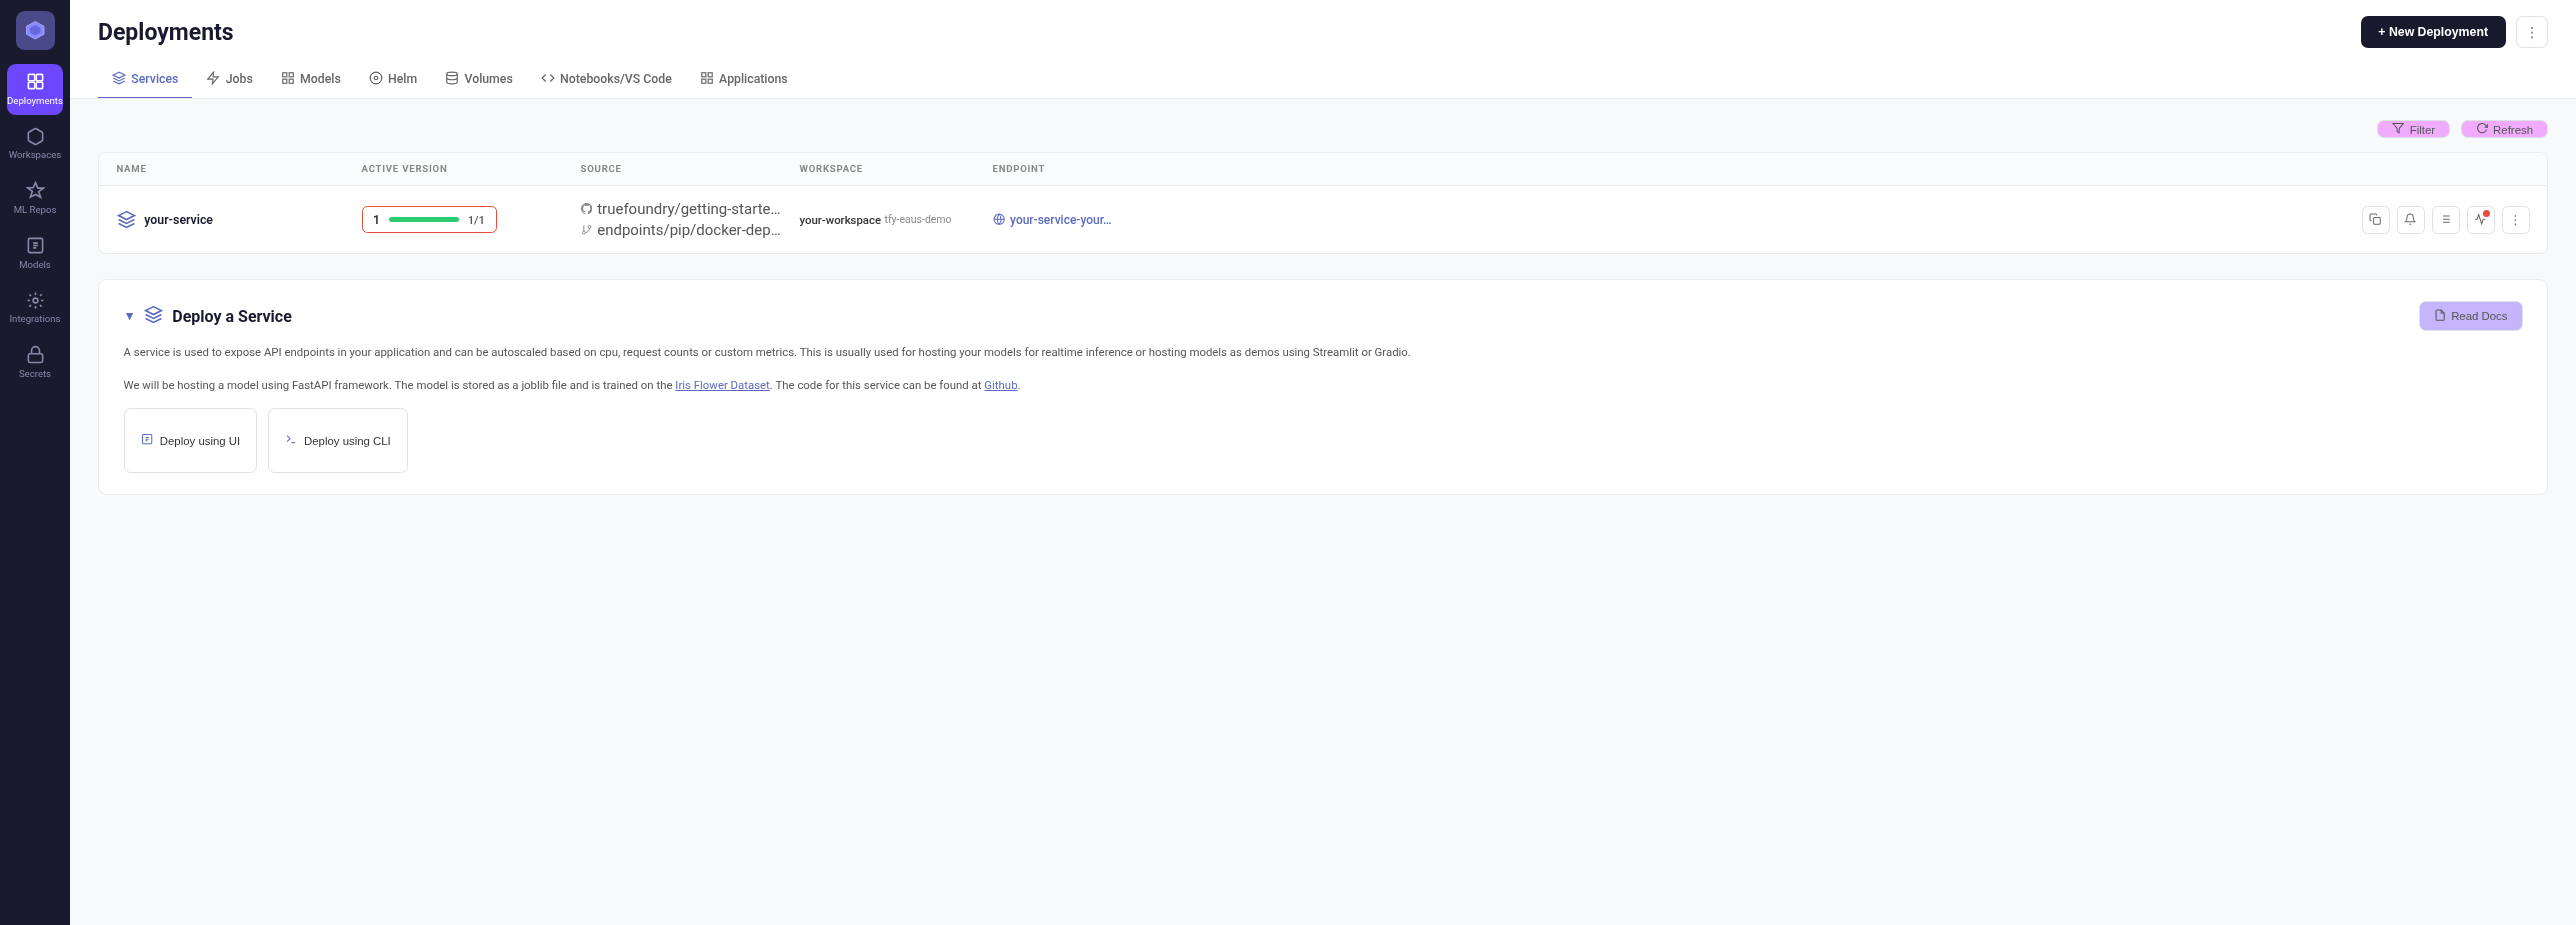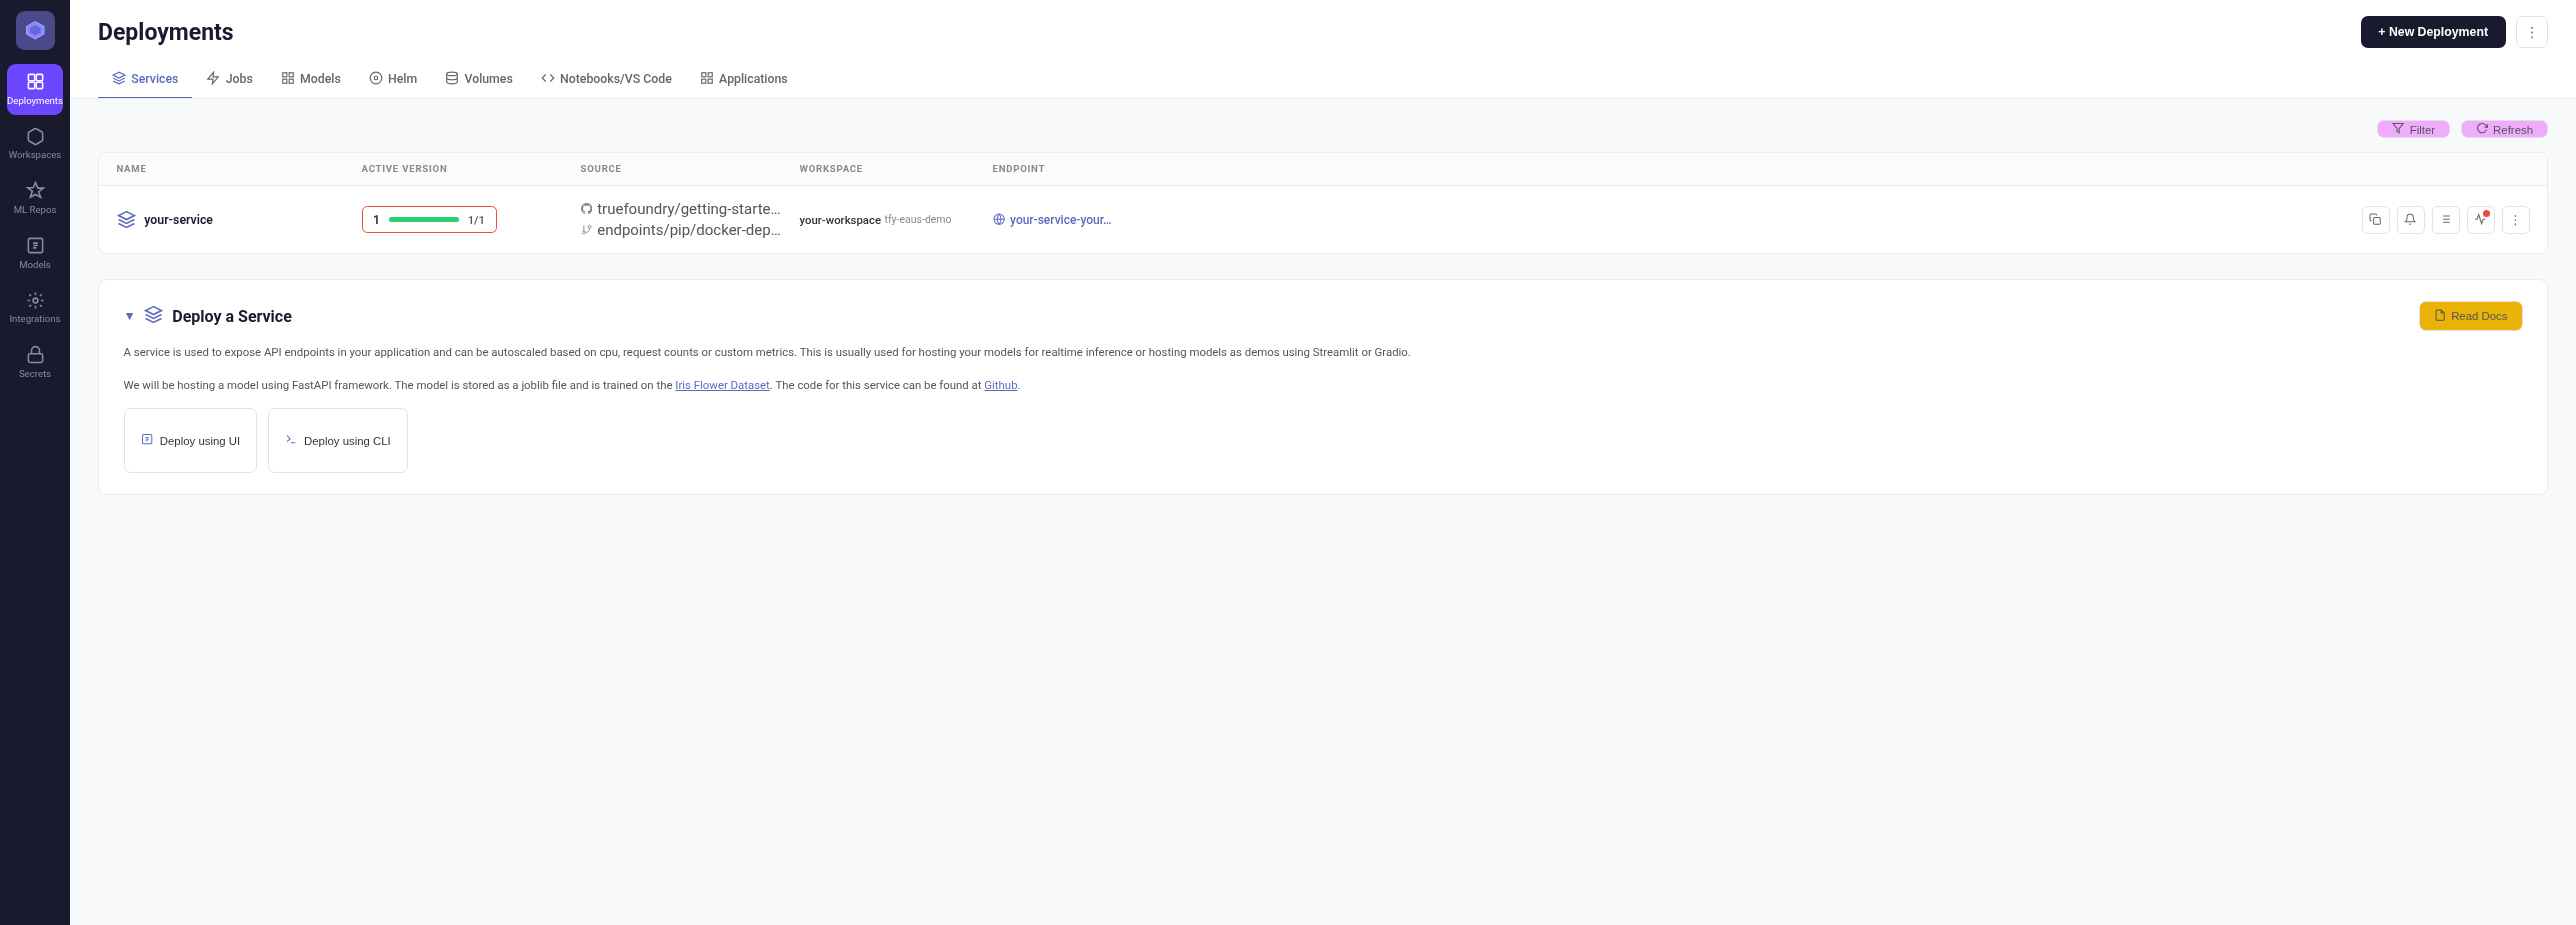--- a/index.html
+++ b/index.html
@@ -321,21 +321,21 @@
       gap: 8.8px;
       font-size: 16px;
       font-weight: 700;
       color: #1a1a2e;
     }
     .deploy-chevron {
       color: #5c6bc0;
       font-size: 12.3px;
     }
     .btn-read-docs {
-      background: #eab308;
+      background: #c4b5fd;
       border: 0.9px solid #dee2e6;
       border-radius: 7px;
       padding: 7px 14px;
       font-size: 11.4px;
       font-weight: 500;
       cursor: pointer;
       display: flex;
       align-items: center;
       gap: 5.3px;
       color: #555;

